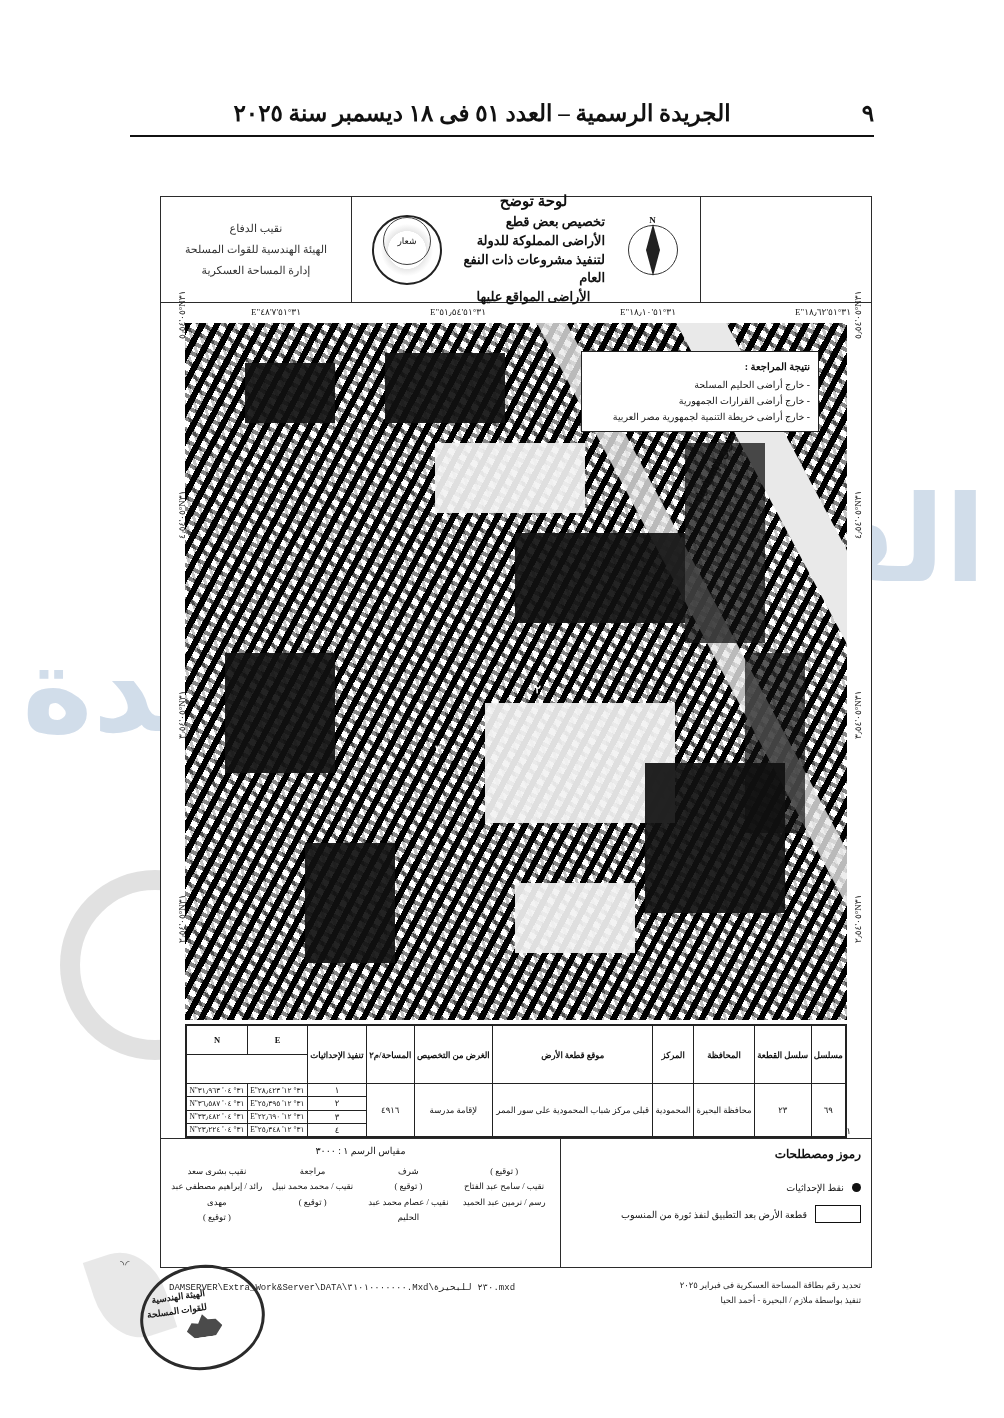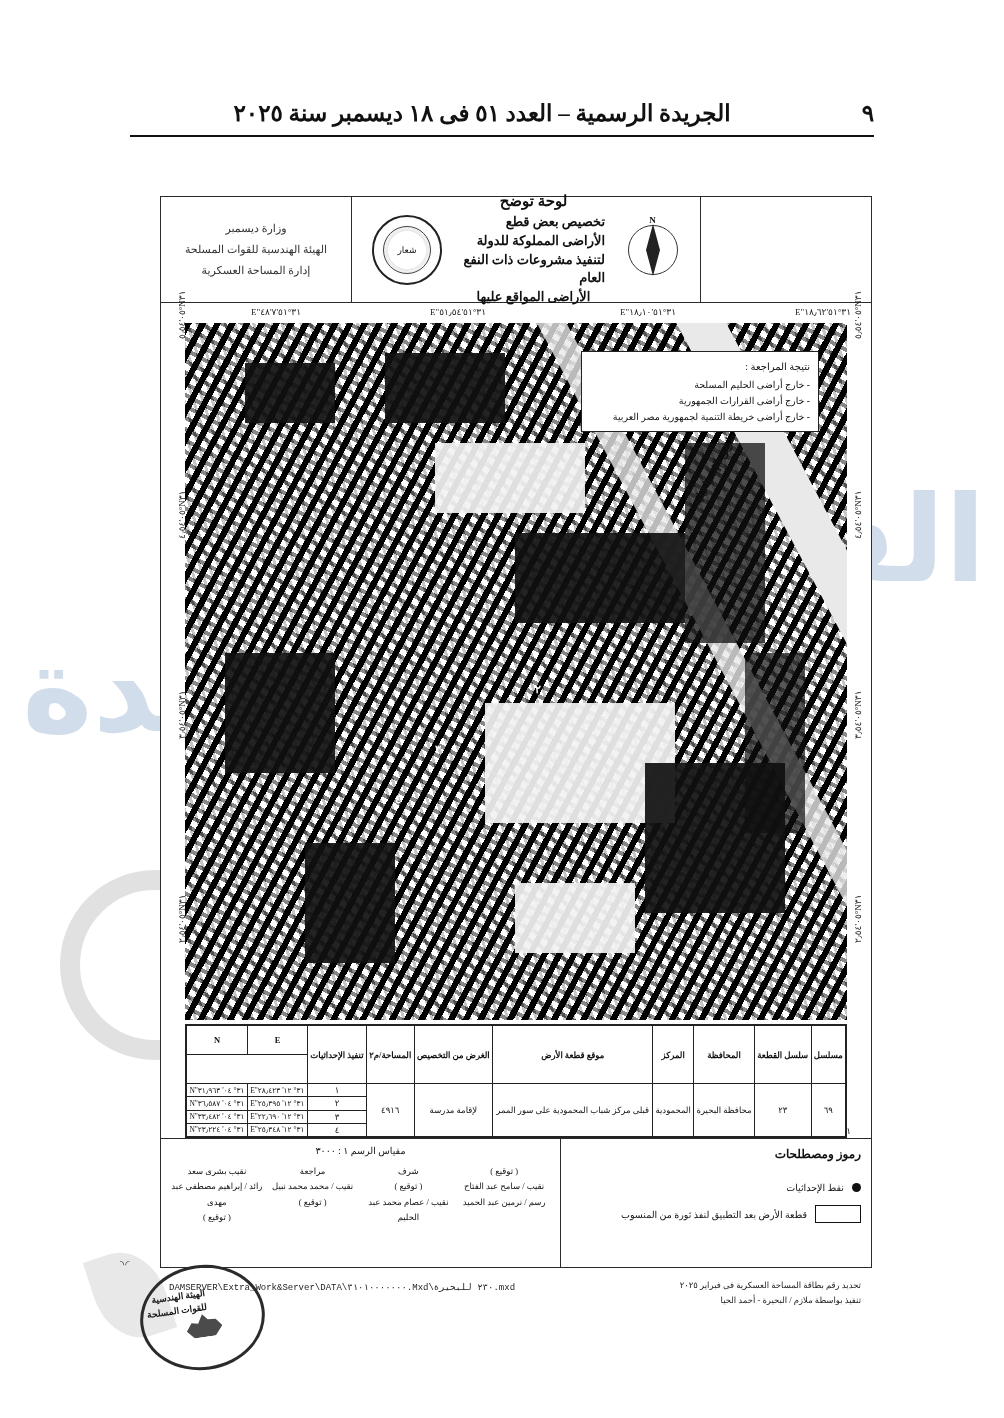--- a/index.html
+++ b/index.html
@@ -39,21 +39,21 @@
 
   .compass{width:62px;height:62px;position:relative;}
   .compass .ring{position:absolute;inset:6px;border:1.5px solid #333;border-radius:50%;}
   .compass .star{position:absolute;left:50%;top:50%;width:0;height:0;transform:translate(-50%,-50%);}
   .compass .star span{position:absolute;width:0;height:0;border-left:7px solid transparent;border-right:7px solid transparent;}
   .compass .up{border-bottom:26px solid #222;left:-7px;top:-26px;}
   .compass .dn{border-top:26px solid #222;left:-7px;top:0;}
   .compass .lt{border-left:0;border-right:22px solid #555;border-top:6px solid transparent;border-bottom:6px solid transparent;left:-22px;top:-6px;}
   .compass .rt{border-right:0;border-left:22px solid #555;border-top:6px solid transparent;border-bottom:6px solid transparent;left:0;top:-6px;}
   .compass .n{position:absolute;top:-4px;left:50%;transform:translateX(-50%);font-size:9px;font-weight:bold;}
-  .seal{width:66px;height:66px;border-radius:50%;border:2px solid #222;display:flex;align-items:center;justify-content:center;background:
+  .seal{width:66px;height:66px;border-radius:50%;border:2px solid #222;display:flex;justify-content:center;background:
      radial-gradient(circle at 50% 50%, #ffffff 40%, #e8e8e8 41%, #ffffff 56%);}
   .seal .inner{width:46px;height:46px;border-radius:50%;border:1px solid #444;display:flex;align-items:center;justify-content:center;font-size:9px;}
 
   
   .maparea{position:relative;height:835px;border-bottom:1px solid #2b2b2b;}
   .coord{position:absolute;font-size:9px;font-family:"Liberation Serif",serif;color:#222;white-space:nowrap;}
   .coord.top{top:4px;}
   .coord.bottom{bottom:4px;}
   .coord.side{transform:rotate(-90deg);transform-origin:left top;}
 
@@ -65,21 +65,21 @@
        repeating-linear-gradient(28deg, rgba(0,0,0,.45) 0 4px, rgba(255,255,255,.22) 4px 10px),
        repeating-linear-gradient(72deg, rgba(0,0,0,.30) 0 3px, rgba(255,255,255,.25) 3px 9px);
      filter:contrast(1.6) grayscale(1);}
   .mapimg .blocks{position:absolute;inset:0;}
   .blk{position:absolute;background:#101010;opacity:.92;}
   .blkw{position:absolute;background:#f2f2f2;opacity:.92;}
   .road{position:absolute;background:#e9e9e9;}
   .arabic-label{position:absolute;font-size:11px;color:#111;font-weight:bold;white-space:nowrap;}
 
   .legendbox{position:absolute;right:28px;top:28px;width:220px;border:1px solid #222;background:#fff;padding:6px 8px;font-size:9.5px;line-height:1.7;}
-  .legendbox .ttl{font-weight:normal;font-size:10px;margin-bottom:2px;}
+  .legendbox .ttl{font-weight:bold;font-size:10px;margin-bottom:2px;}
 
   
   .datatable{position:absolute;left:24px;right:24px;bottom:0;height:112px;background:#fff;border:1px solid #222;}
   table.dt{width:100%;height:100%;border-collapse:collapse;font-size:8.5px;}
   table.dt th,table.dt td{border:1px solid #222;text-align:center;padding:1px 2px;vertical-align:middle;}
   table.dt th{font-weight:bold;font-size:8.5px;height:26px;}
   table.dt td.coordcell{font-size:7.5px;letter-spacing:-.2px;white-space:nowrap;}
 
   
   .bottomblock{display:flex;height:128px;}
@@ -149,21 +149,21 @@
       <div class="l">الأراضى المواقع عليها</div>
     </div>
 
     <div class="tb-cell tb-seal">
       <div class="seal">
         <div class="inner">شعار</div>
       </div>
     </div>
 
     <div class="tb-cell tb-right">
-      <div class="r">وزارة ديسمبر</div>
+      <div class="r">نقيب الدفاع</div>
       <div class="r">الهيئة الهندسية للقوات المسلحة</div>
       <div class="r">إدارة المساحة العسكرية</div>
     </div>
   </div>
 
   <div class="maparea">
 
     <div class="coord top" style="right:20px;">٣١°٥١'١٨٫٦٢"E</div>
     <div class="coord top" style="right:195px;">٣١°٥١'١٨٫١٠"E</div>
     <div class="coord top" style="right:385px;">٣١°٥١'٥١٫٥٤"E</div>

